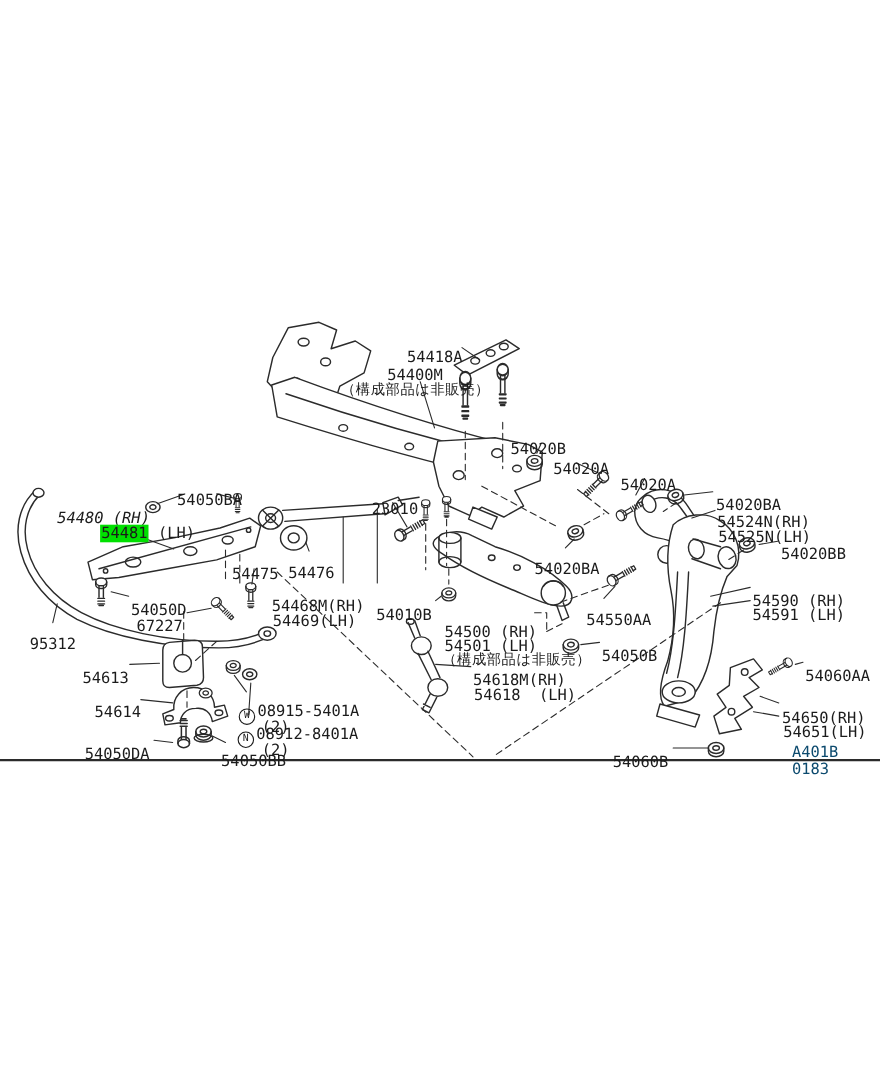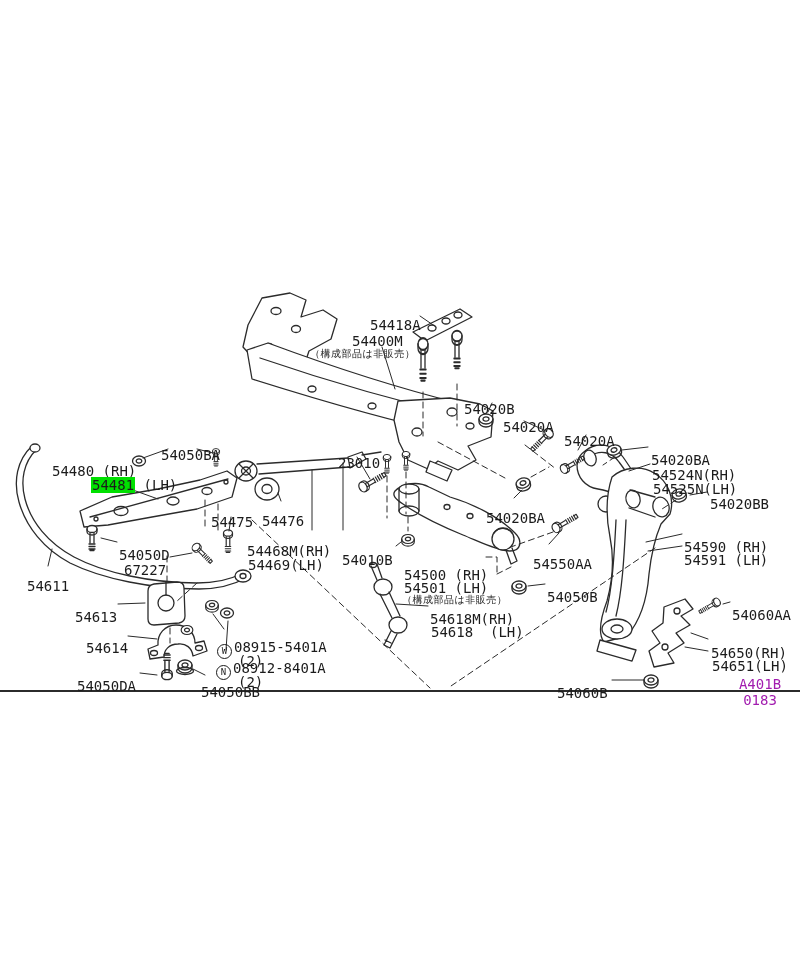--- a/index.html
+++ b/index.html
@@ -2,25 +2,25 @@
 <html style="--hl: #00e000;"><head>
 <meta charset="utf-8">
 <style>
   html,body{margin:0;padding:0;background:#e8e8e8;}
   .stage{position:relative;width:800px;height:978px;background:#ffffff;overflow:hidden;
          font-family:"DejaVu Sans Mono","Liberation Mono",monospace;}
   svg{position:absolute;left:0;top:0;}
   .labels{position:absolute;left:0;top:12px;width:800px;height:978px;}
   .part-label{position:absolute;font:14px "DejaVu Sans Mono","Liberation Mono",monospace;
               color:#1b1b1b;white-space:pre;line-height:14px;}
-  .part-label.small{font-size:10px;letter-spacing:0.5px;font-family:Liberation Serif, serif;}
+  .part-label.small{font-size:13px;letter-spacing:0.5px;font-family:Liberation Serif, serif;}
   .part-label .hl{background:var(--hl,#00e000);padding:0 1px;}
   .circ{display:inline-block;width:13px;height:13px;border:1.2px solid #1b1b1b;border-radius:50%;
         font-size:9px;line-height:12px;text-align:center;vertical-align:-2px;margin-right:2px;}
-  .code-label{position:absolute;left:720px;top:676px;font:14px "DejaVu Sans Mono","Liberation Mono",monospace;color:#a21caf;text-align:center;}
+  .code-label{position:absolute;left:720px;top:676px;font:14px "DejaVu Sans Mono","Liberation Mono",monospace;color:#0c4a6e;}
 </style>
 </head>
 <body>
 
 <div class="stage">
 
 <svg width="800" height="978" viewBox="0 0 800 978" fill="none" stroke="#2b2b2b" stroke-width="1.3" stroke-linecap="round" stroke-linejoin="round">
   <defs>
     <g id="nut">
       <ellipse rx="7" ry="5" fill="#fff"></ellipse>
@@ -249,33 +249,33 @@
 </svg>
 
 <div class="labels">
       <div class="part-label" style="left: 370px; top: 306px;">54418A</div>
       <div class="part-label" style="left: 352px; top: 322px;">54400M</div>
       <div class="part-label small" style="left: 310px; top: 335px;">（構成部品は非販売）</div>
       <div class="part-label" style="left: 464px; top: 390px;">54020B</div>
       <div class="part-label" style="left: 503px; top: 408px;">54020A</div>
       <div class="part-label" style="left: 564px; top: 422px;">54020A</div>
       <div class="part-label" style="left: 161px; top: 436px;">54050BA</div>
-      <div class="part-label" style="left: 52px; top: 452px;">54480 (RH)</div>
+      <div class="part-label" style="left: 52px; top: 452px; font-style: italic;">54480 (RH)</div>
       <div class="part-label" style="left: 52px; top: 466px; padding-left: 39px;"><span class="hl">54481</span> (LH)</div>
       <div class="part-label" style="left: 338px; top: 444px;">23010</div>
       <div class="part-label" style="left: 651px; top: 441px;">54020BA</div>
       <div class="part-label" style="left: 652px; top: 456px;">54524N(RH)</div>
       <div class="part-label" style="left: 653px; top: 470px;">54525N(LH)</div>
       <div class="part-label" style="left: 710px; top: 485px;">54020BB</div>
       <div class="part-label" style="left: 211px; top: 503px; text-align: right;">54475</div>
       <div class="part-label" style="left: 262px; top: 502px;">54476</div>
       <div class="part-label" style="left: 486px; top: 499px;">54020BA</div>
       <div class="part-label" style="left: 119px; top: 536px;">54050D</div>
       <div class="part-label" style="left: 124px; top: 551px;">67227</div>
-      <div class="part-label" style="left: 27px; top: 567px;">54611</div>
+      <div class="part-label" style="left: 27px; top: 567px;">95312</div>
       <div class="part-label" style="left: 247px; top: 532px;">54468M(RH)</div>
       <div class="part-label" style="left: 248px; top: 546px;">54469(LH)</div>
       <div class="part-label" style="left: 342px; top: 541px;">54010B</div>
       <div class="part-label" style="left: 404px; top: 556px;">54500 (RH)</div>
       <div class="part-label" style="left: 404px; top: 569px;">54501 (LH)</div>
       <div class="part-label small" style="left: 402px; top: 581px;">（構成部品は非販売）</div>
       <div class="part-label" style="left: 533px; top: 545px;">54550AA</div>
       <div class="part-label" style="left: 684px; top: 528px;">54590 (RH)</div>
       <div class="part-label" style="left: 684px; top: 541px;">54591 (LH)</div>
       <div class="part-label" style="left: 547px; top: 578px;">54050B</div>

